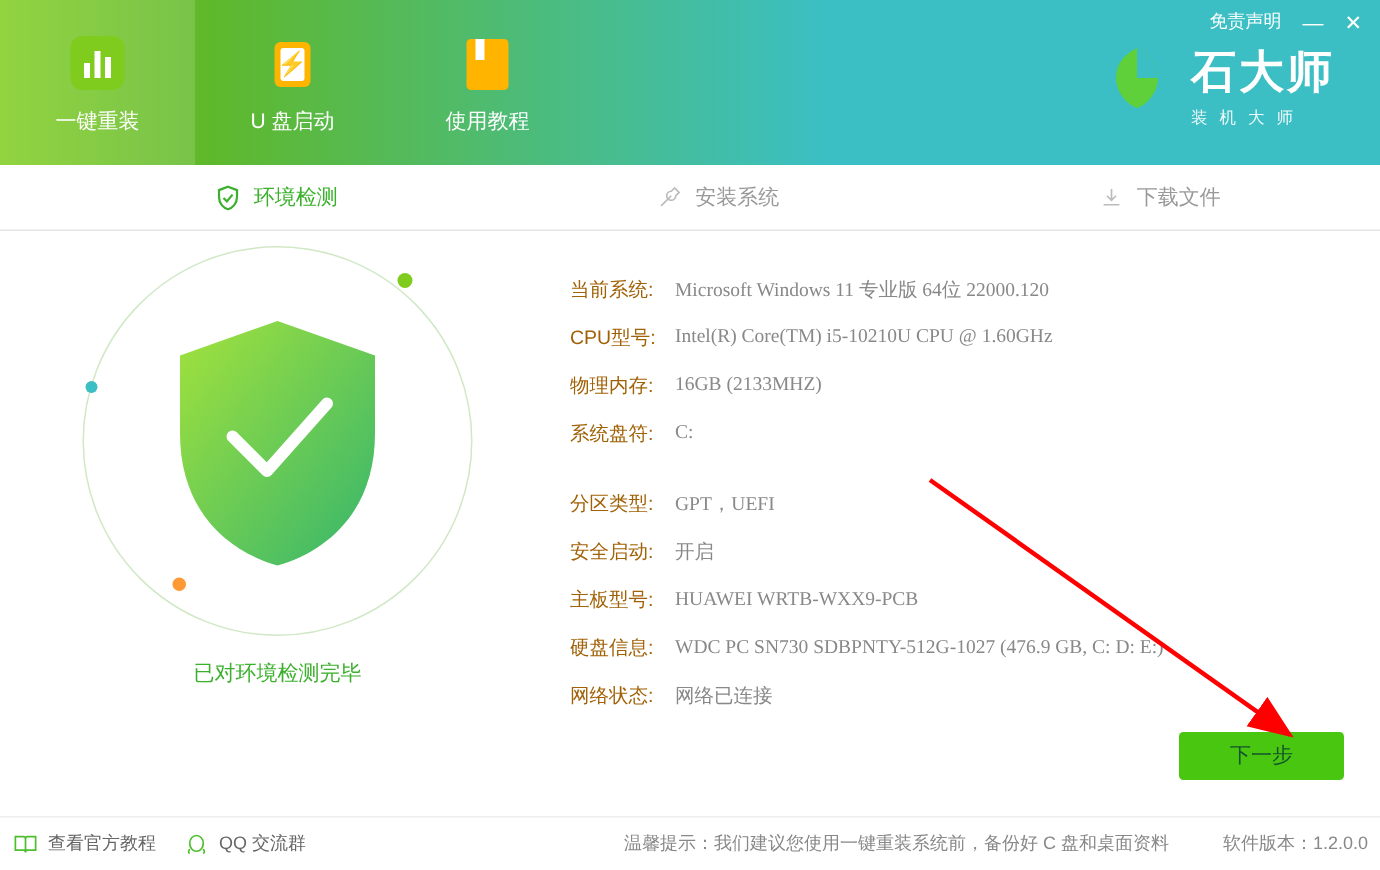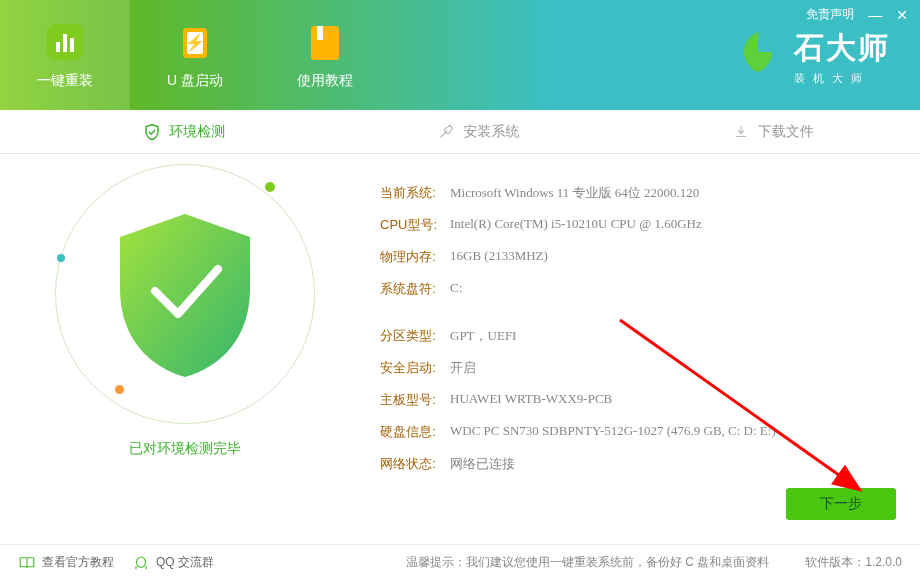--- a/index.html
+++ b/index.html
@@ -33,21 +33,21 @@
 .status-text { color: #3bb02c; font-size: 14px; margin-top: 6px; }
 
 .info { flex: 1; padding: 30px 20px 0 10px; font-size: 13px; color: #555; }
 .row { display: flex; margin-bottom: 14px; }
 .label { width: 70px; color: #a16207; }
 .value { color: #888; flex: 1; font-family: Liberation Serif, serif; }
 .divider { height: 1px; margin: 4px 0 14px 0; }
 
 .next-btn { position: absolute; right: 24px; bottom: 14px; width: 110px; height: 32px; background: #49c610; color: #14532d; border: none; border-radius: 3px; font-size: 14px; cursor: pointer; }
 
-.footer { position: absolute; bottom: 0; left: 0; right: 0; height: 36px; border-top: 1px solid #eee; display: flex; align-items: center; padding: 0 18px; font-size: 12px; color: #888; gap: 18px; }
+.footer { position: absolute; bottom: 0; left: 0; right: 0; height: 36px; border-top: 1px solid #eee; display: flex; align-items: center; padding: 0 8px; font-size: 12px; color: #888; gap: 18px; }
 .footer-link { display: flex; align-items: center; gap: 6px; color: #666; cursor: pointer; }
 .footer-link .fi { color: #4dbf2e; }
 .footer .tip { margin-left: auto; }
 .footer .ver { margin-left: 18px; }
 
 .arrow { position: absolute; pointer-events: none; left: 0; top: 0; }
 </style>
 </head>
 <body>
 

